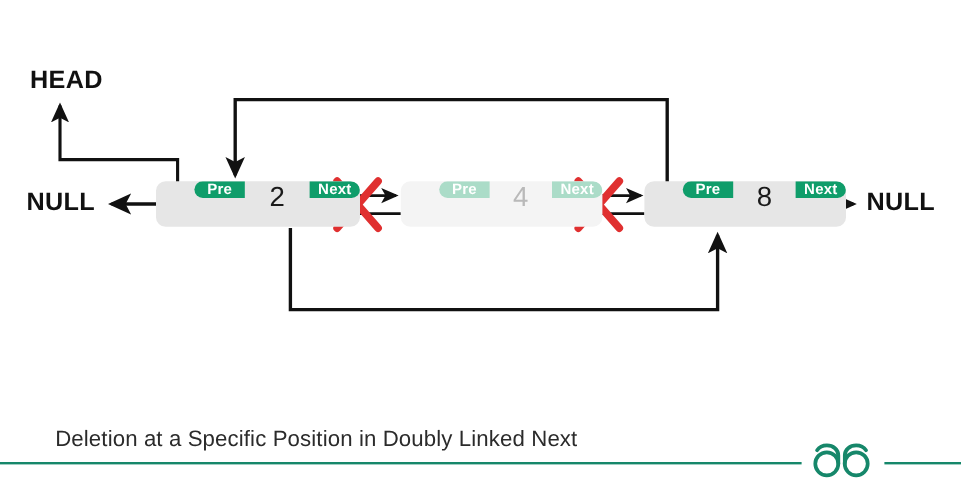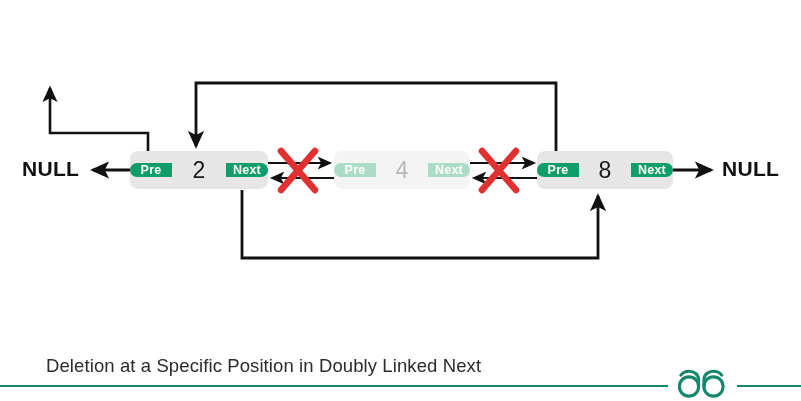--- a/index.html
+++ b/index.html
@@ -25,24 +25,25 @@
     left: 0; top: 0;
     width: 801px;
     height: 401px;
     pointer-events: none;
   }
   
   .node {
     position: absolute;
     height: 38px;
     display: flex;
-    align-items: center;
+    align-items: flex-start;
     border-radius: 8px;
     overflow: hidden;
     background: #e8e8e8;
+    padding-left: 32px;
   }
   .node .ptr {
     width: 42px;
     display: flex;
     align-items: center;
     justify-content: center;
     font-size: 12.5px;
     font-weight: bold;
     color: #ffffff;
     letter-spacing: 0.2px;
@@ -159,20 +160,21 @@
 
     <g>
       <path d="M556,152 L556,83 L196,83 L196,146" fill="none" stroke="#111111" stroke-width="2.8" marker-end="url(#ah)"></path>
     </g>
 
     <g>
       <path d="M242,190 L242,258 L598,258 L598,196" fill="none" stroke="#111111" stroke-width="2.8" marker-end="url(#ah)"></path>
     </g>
   </svg>
 
+  <div class="txt" style="left:25px; top:55px;">HEAD</div>
 
   <div class="txt" style="left:22px; top:157px;">NULL</div>
 
   <div class="txt" style="left:722px; top:157px;">NULL</div>
 
   <div class="node active" style="left:130px; top:151px; width:138px;">
     <div class="ptr left">Pre</div>
     <div class="val">2</div>
     <div class="ptr right">Next</div>
   </div>

